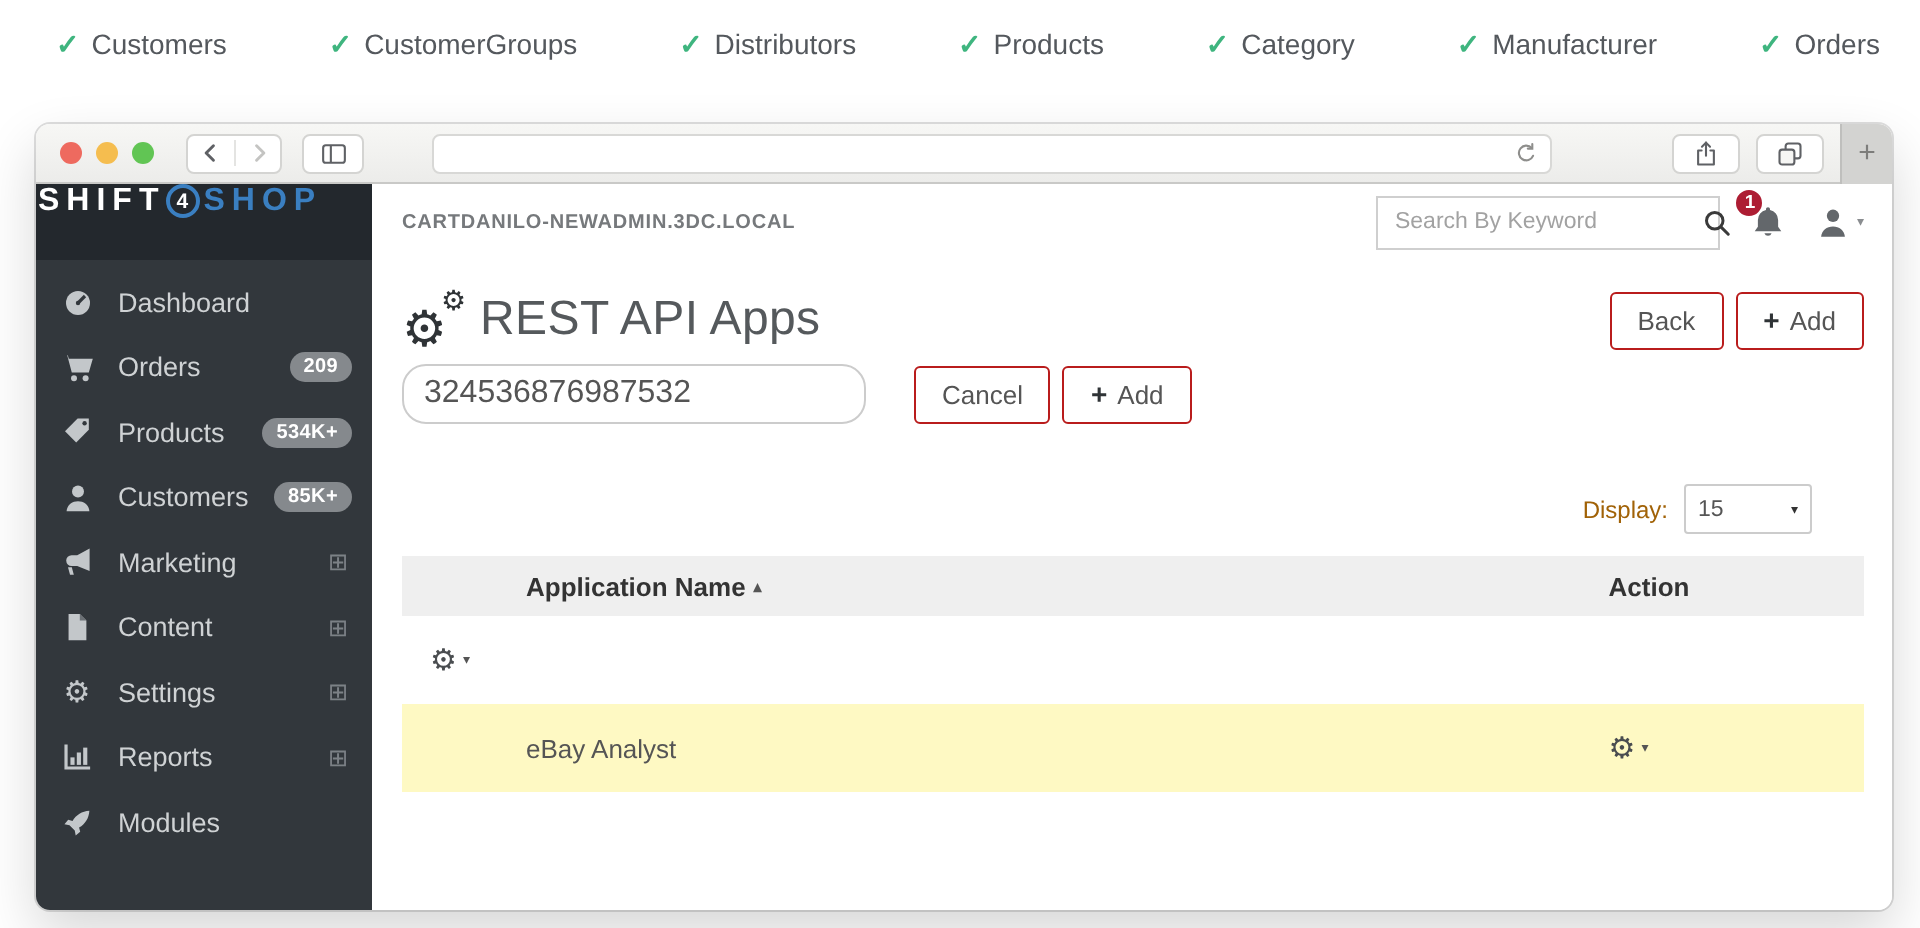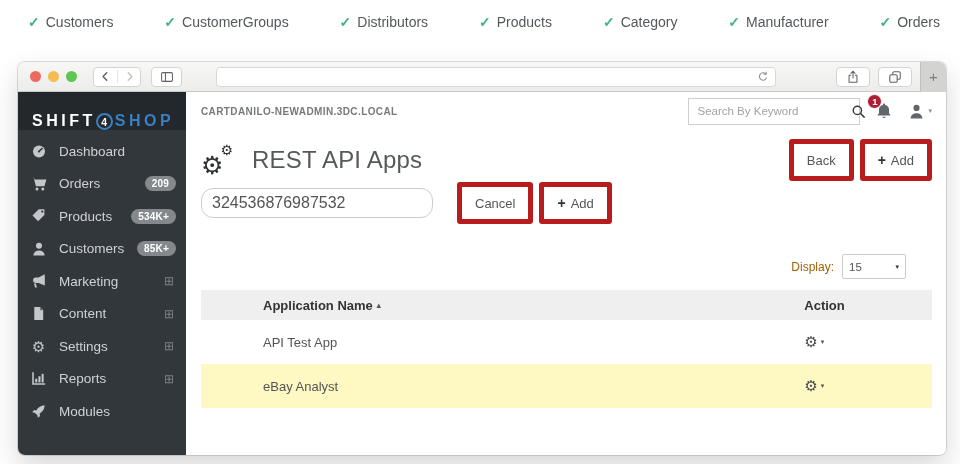--- a/index.html
+++ b/index.html
@@ -45,21 +45,21 @@
   .newtab-strip { width:26px; height:30px; background:#d3d3d1;
     border-left:1px solid #bfbfbd; display:flex; align-items:center;
     justify-content:center; color:#7d7d7b; font-size:15px; }
 
   
   .app { flex:1; display:flex; min-height:0; }
 
   .sidebar { width:168px; flex:0 0 168px; background:#32373c; display:flex;
     flex-direction:column; }
   .logo { height:38px; flex:0 0 38px; background:#23282d; display:flex;
-    align-items:flex-end; padding-left:14px; }
+    align-items:flex-start; padding-left:1px; }
   .logo .l1 { color:#fff; font-weight:bold; font-size:16px; letter-spacing:3.5px; }
   .logo .l4 { width:17px; height:17px; border:2px solid #3a7fc1; border-radius:50%;
     color:#fff; font-size:10.5px; font-weight:bold; display:inline-flex;
     align-items:center; justify-content:center; margin:0 2px 0 0; }
   .logo .l2 { color:#3a7fc1; font-weight:bold; font-size:16px; letter-spacing:3.5px; }
   .nav { padding-top:5px; }
   .nav-item { height:32.5px; display:flex; align-items:center;
     padding:0 10px 0 12px; font-size:13.5px; color:#cfd2d4; }
   .nav-icon { width:17px; height:16px; margin-right:12px; color:#c3c7ca;
     display:flex; align-items:center; justify-content:center; font-size:15px;
@@ -87,24 +87,24 @@
     font-weight:bold; display:flex; align-items:center; justify-content:center;
     border:1.5px solid #fff; padding:0 2px; }
   .user-wrap { display:flex; align-items:center; gap:3px; color:#63676b; }
   .user-caret { font-size:7px; color:#8a8d90; }
 
   .content { flex:1; padding:0 14px 0 15px; }
   .title-row { display:flex; align-items:center; margin-top:14px; height:32px; }
   .title-gears { position:relative; width:34px; height:30px; color:#2f3336; }
   .gear-big { position:absolute; left:0; bottom:-3px; font-size:25px; line-height:1; }
   .gear-small { position:absolute; top:-2px; right:2px; font-size:14px; line-height:1; }
-  .page-title { font-size:24px; color:#55595c; margin-left:17px; letter-spacing:.2px; }
+  .page-title { font-size:24px; color:#55595c; margin-left:5px; letter-spacing:.2px; }
   .title-buttons { margin-left:auto; display:flex; gap:6px; }
-  .btn { background:#fff; border:5px solid #b91c1c; border-radius:3px; height:29px;
-    padding:16px 13px; font-size:13px; color:#555; display:flex; align-items:center;
+  .btn { background:#fff; border:1px solid #b91c1c; border-radius:3px; height:29px;
+    padding:4px 13px; font-size:13px; color:#555; display:flex; align-items:center;
     gap:5px; cursor:pointer; }
   .btn .plus { font-weight:bold; color:#2f3336; font-size:14px; }
 
   .pk-label { margin-top:40px; font-size:13px; color:#666; }
   .pk-row { margin-top:6px; display:flex; align-items:center; }
   .pk-input { width:232px; height:30px; border:1px solid #ccc; border-radius:12px;
     padding:0 10px; font-size:16px; color:#555; outline:none;
     font-family:"Liberation Sans", sans-serif; }
   .pk-cancel { margin-left:24px; }
   .pk-add { margin-left:6px; }
@@ -387,21 +387,20 @@
 
         <div class="table">
           <div class="thead">
             <span class="col-name">
               <span>Application Name</span>
               <span class="sort-asc">▴</span>
             </span>
             <span class="col-action">Action</span>
           </div>
           <div class="trow">
-            <span class="col-name">API Test App</span>
             <span class="col-action">
               <span class="action-btn">
                 <span class="action-gear">⚙</span>
                 <span class="action-caret">▾</span>
               </span>
             </span>
           </div>
           <div class="trow alt">
             <span class="col-name">eBay Analyst</span>
             <span class="col-action">

